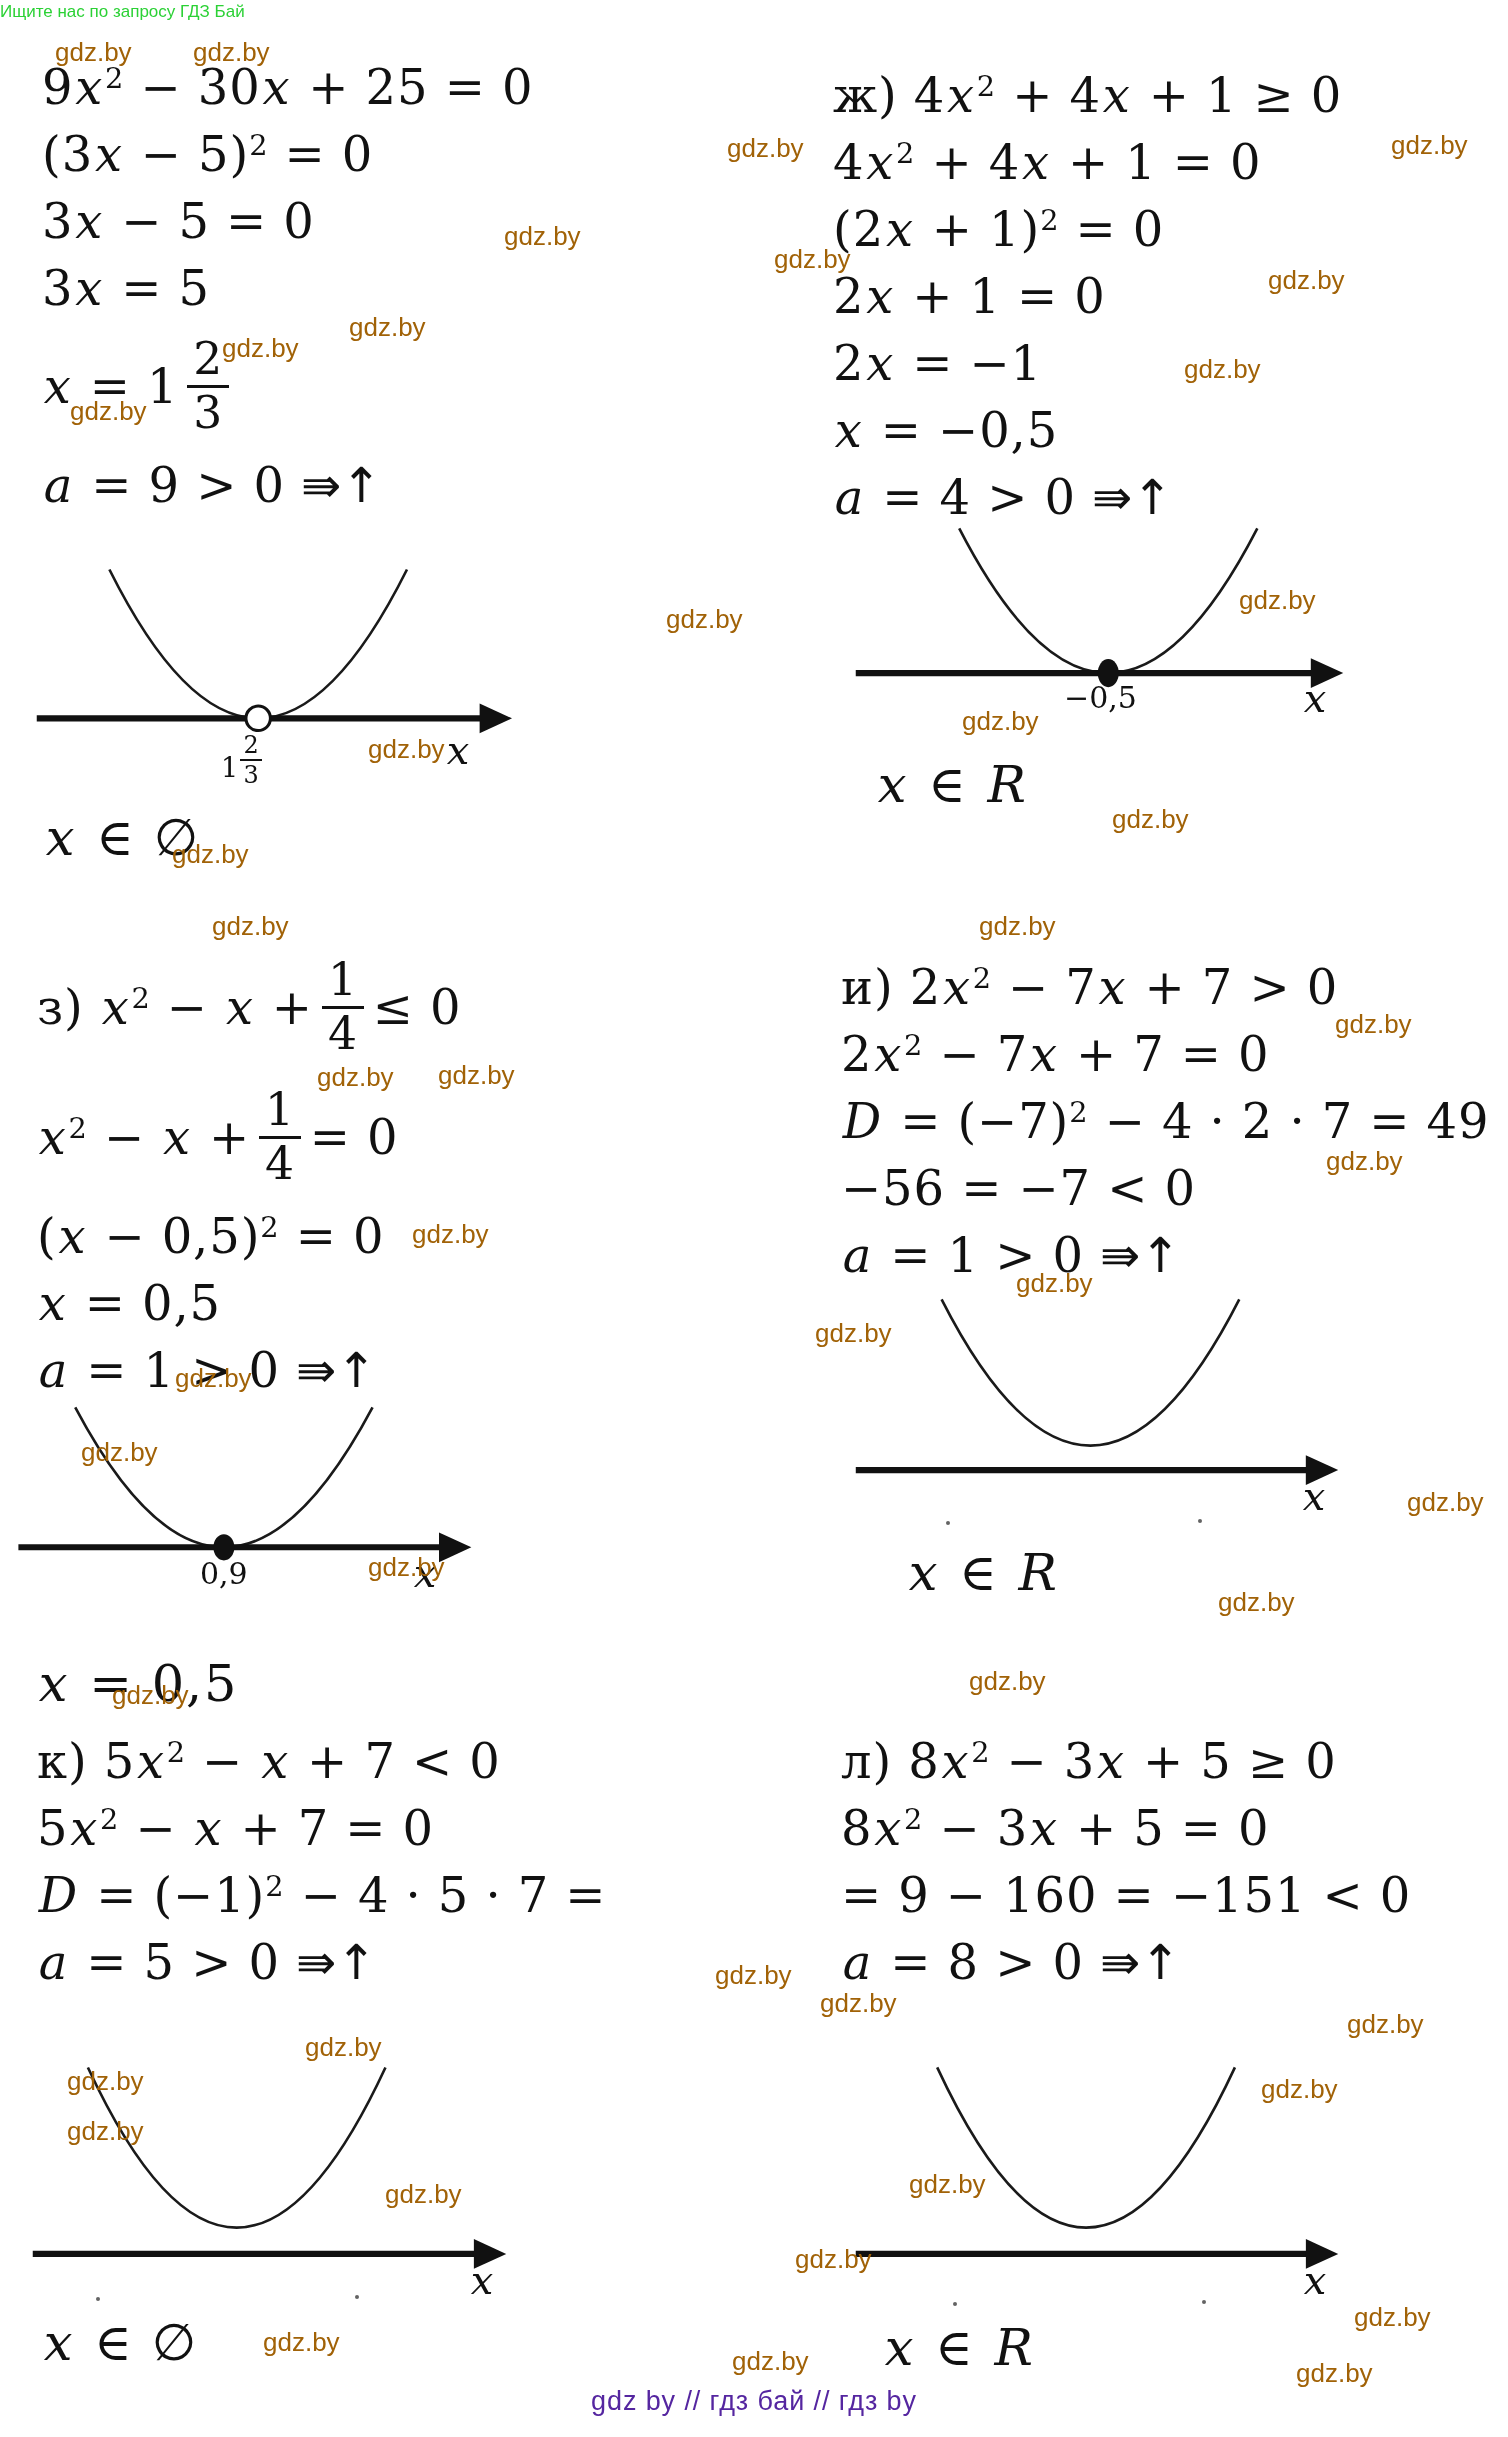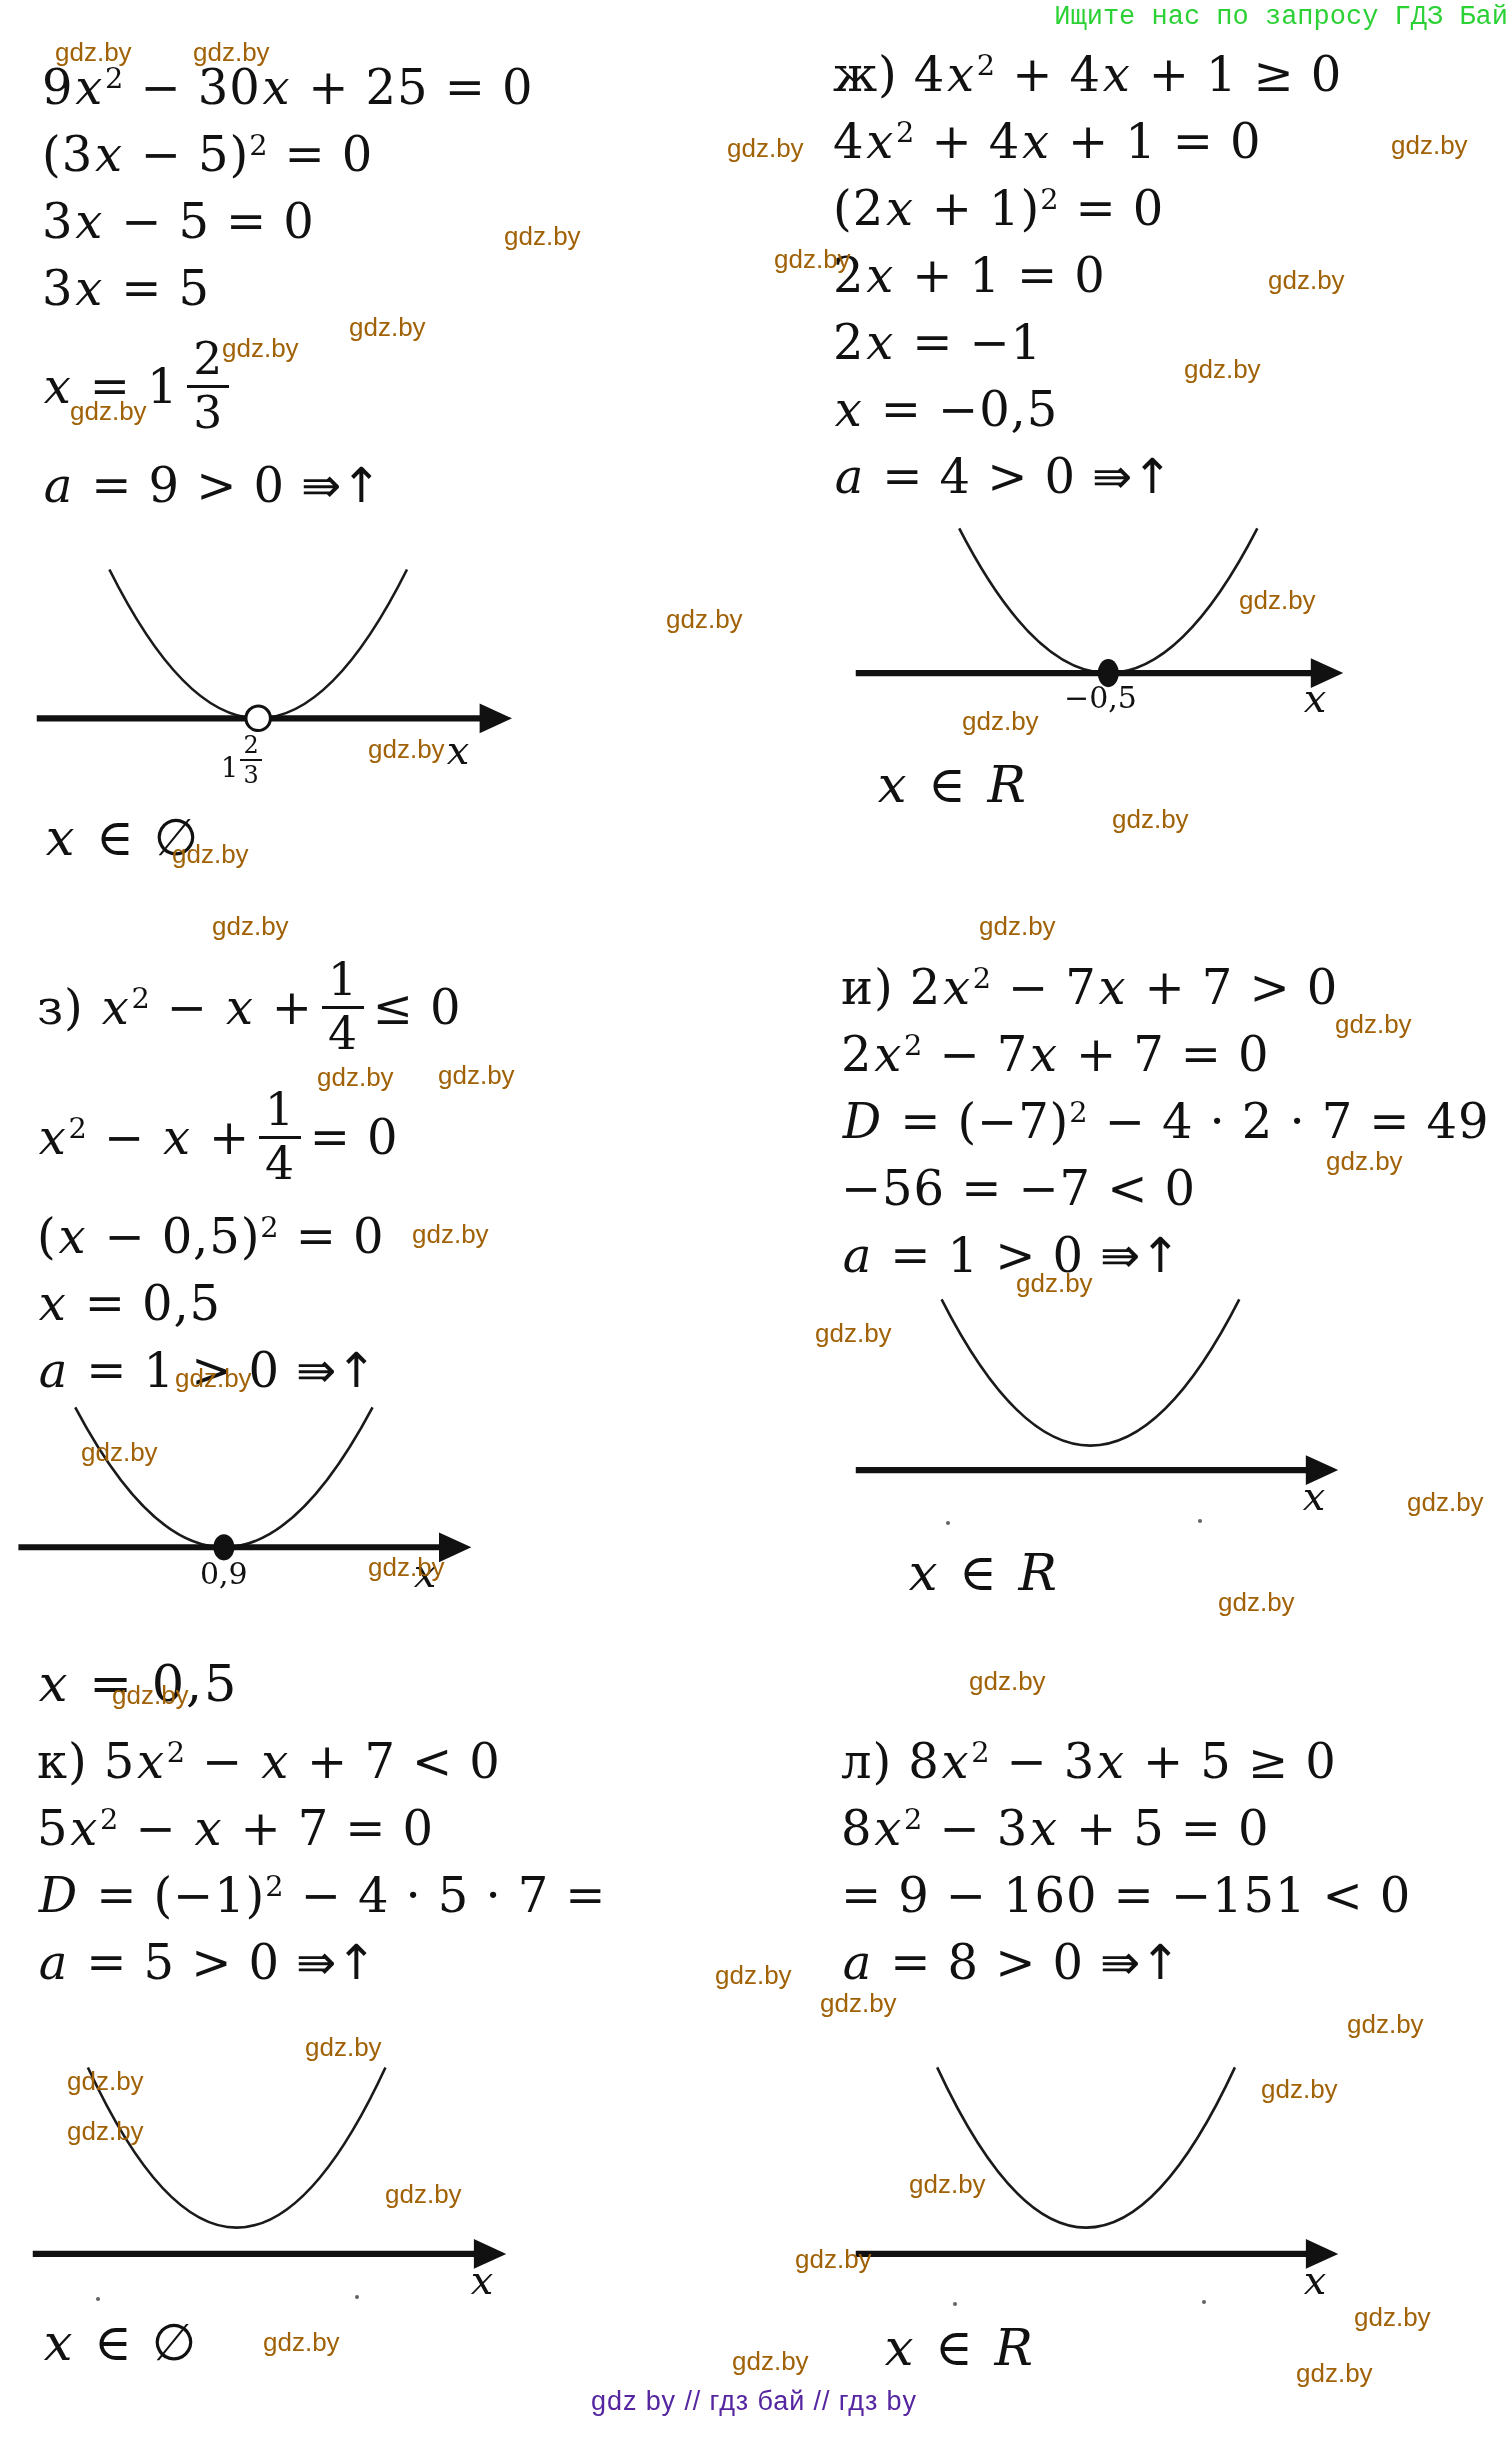--- a/index.html
+++ b/index.html
@@ -1,19 +1,19 @@
 <!DOCTYPE html>
 <html style="font-size:14px"><head>
 <meta charset="utf-8">
 <style>
   html,body{margin:0;padding:0;background:#ffffff;}
   .page{position:relative;width:1508px;height:2438px;background:#fff;overflow:hidden;
         font-family:"DejaVu Serif","Liberation Serif",serif;color:#111;}
-  .hdr{position:absolute;top:1.8px;left:0;width:100%;text-align:right;
-       font-family:Liberation Mono, monospace;font-size:27px;}
+  .hdr{position:absolute;top:1.8px;left:0;width:100%;text-align:left;
+       font-family:Liberation Sans, sans-serif;font-size:17px;}
   .ftr{position:absolute;top:2386px;left:0;width:100%;text-align:center;
        font-family:"Liberation Sans","DejaVu Sans",sans-serif;font-size:27px;letter-spacing:0.9px;}
   .wm{position:absolute;font-family:"Liberation Sans","DejaVu Sans",sans-serif;
       font-size:26px;color:#a16207;white-space:nowrap;}
   .lines{position:absolute;}
   .ml{display:flex;align-items:center;height:67px;font-size:48px;white-space:nowrap;letter-spacing:0.9px;}
   .ml.tall{height:130px;}
   .page i{font-style:italic;padding:0 1.8px;}
   .page sup{font-size:0.60em;vertical-align:0.55em;line-height:0;}
   .frac{display:inline-flex;flex-direction:column;align-items:center;line-height:1.05;
@@ -74,21 +74,21 @@
       <span class="glabel-int">1</span>
       <span class="frac">
         <span class="fn">2</span>
         <span class="fd">3</span>
       </span>
     </div>
     <span class="xlab" style="left:410px;top:162px"><i>x</i></span>
   </div>
   <div class="answer" style="left:44px;top:808px"><i>x</i> ∈ ∅</div>
 
-  <div class="lines" style="left:833px;top:40px">
+  <div class="lines" style="left:833px;top:61px">
       <div class="ml">
         <span>ж) 4<i>x</i><sup>2</sup> + 4<i>x</i> + 1 ≥ 0</span>
       </div>
       <div class="ml">
         <span>4<i>x</i><sup>2</sup> + 4<i>x</i> + 1 = 0</span>
       </div>
       <div class="ml">
         <span>(2<i>x</i> + 1)<sup>2</sup> = 0</span>
       </div>
       <div class="ml">

